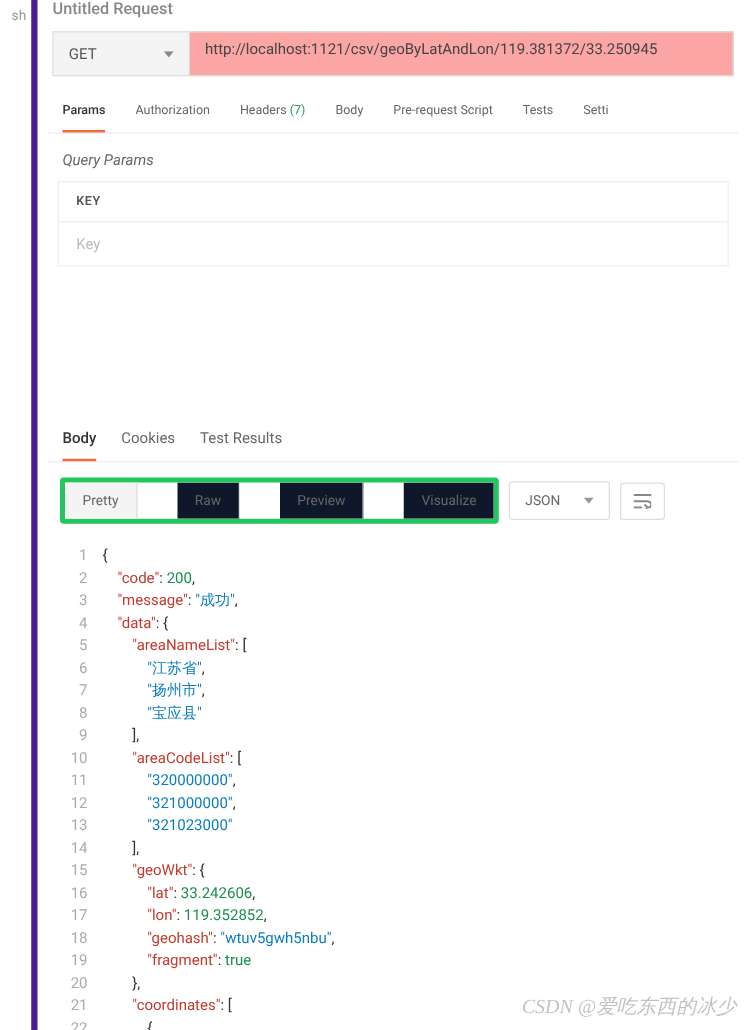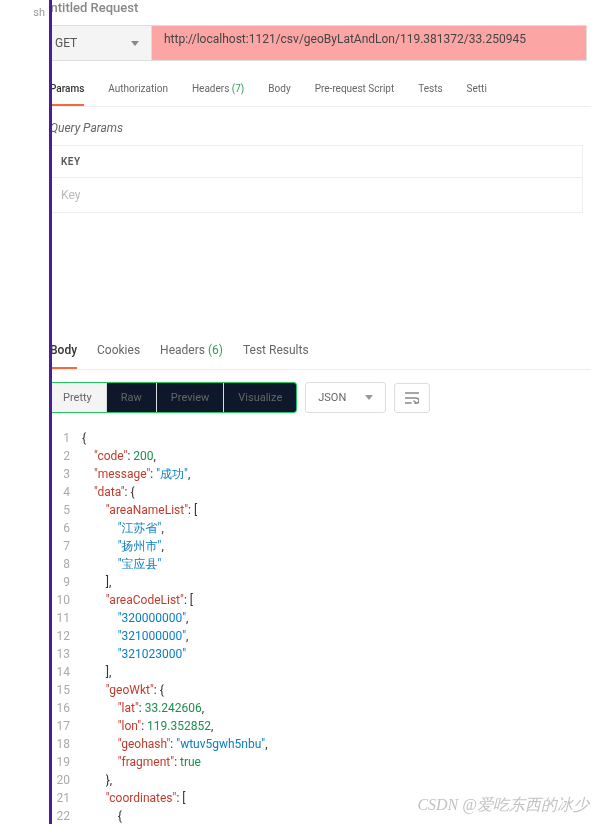--- a/index.html
+++ b/index.html
@@ -1,36 +1,36 @@
 <!DOCTYPE html>
 <html><head>
 <meta charset="utf-8">
 <style>
 * { margin: 0; padding: 0; box-sizing: border-box; font-family: -apple-system, "Segoe UI", Roboto, Arial, sans-serif; }
 body { width: 599px; height: 824px; background: #fff; overflow: hidden; position: relative; font-size: 12px; color: #666; }
-.left-edge { position: absolute; left: 0; top: 0; width: 52px; height: 100%; background: #fff; border-right: 3px solid #4c1d95; }
+.left-edge { position: absolute; left: 0; top: 0; width: 30px; height: 100%; background: #fff; border-right: 5px solid #4c1d95; }
 .left-label { color: #999; font-size: 11px; padding: 6px 4px; text-align: right; }
 .main { margin-left: 30px; padding: 0 8px; }
 .req-title { color: #888; font-size: 13px; padding: 0 4px 10px; font-weight: 500; }
 .url-row { display: flex; margin: 0 4px 14px; }
 .method-sel { display: flex; align-items: center; justify-content: space-between; width: 110px; background: #f4f4f4; border: 1px solid #ddd; padding: 10px 12px; font-size: 12px; color: #555; }
 .url-input { flex: 1; background: #fca5a5; border: 1px solid #ddd; border-left: none; padding: 6px 12px; font-size: 12px; color: #444; }
 .tabs { display: flex; gap: 24px; padding: 0 12px; border-bottom: 1px solid #eee; font-size: 10px; }
 .tab { padding: 8px 0 10px; cursor: pointer; color: #666; white-space: nowrap; }
 .tab.active { color: #333; border-bottom: 2px solid #f26b3a; font-weight: 500; }
 .green-n { color: #2e9e5b; }
 .qp-label { padding: 14px 12px 10px; color: #666; font-size: 12px; font-style: italic; }
 .qp-header { border: 1px solid #eee; padding: 10px 14px; font-size: 10px; font-weight: 600; color: #555; letter-spacing: 0.5px; margin: 0 8px; }
 .qp-row { border: 1px solid #eee; border-top: none; padding: 10px 14px; color: #bbb; font-size: 12px; margin: 0 8px; }
 .blank-area { height: 120px; }
 .resp-tabs { display: flex; gap: 20px; padding: 0 12px; border-bottom: 1px solid #eee; font-size: 12px; }
 .resp-tab { padding: 10px 0; cursor: pointer; color: #666; }
 .resp-tab.active { color: #333; border-bottom: 2px solid #f26b3a; font-weight: 500; }
 .resp-toolbar { display: flex; gap: 8px; padding: 12px 10px; align-items: center; }
-.tb-btn-group { display: flex; border: 1px solid #22c55e; border-radius: 3px; overflow: hidden; }
+.tb-btn-group { display: flex; border: 4px solid #22c55e; border-radius: 3px; overflow: hidden; gap: 32px; }
 .tb-btn { padding: 8px 14px; font-size: 11px; color: #666; background: #0f172a; cursor: pointer; border-right: 1px solid #ddd; }
 .tb-btn:last-child { border-right: none; }
 .tb-btn.active { background: #f4f4f4; }
 .tb-sel { display: flex; align-items: center; gap: 19px; padding: 8px 12px; border: 1px solid #ddd; border-radius: 3px; font-size: 11px; color: #666; cursor: pointer; }
 .tb-icon { display: flex; align-items: center; padding: 8px 10px; border: 1px solid #ddd; border-radius: 3px; cursor: pointer; color: #888; }
 .code-area { font-family: Consolas, Menlo, monospace; font-size: 12px; line-height: 18px; padding: 4px 0 0 8px; }
 .code-line { display: flex; }
 .ln { width: 36px; text-align: right; color: #aaa; padding-right: 12px; user-select: none; }
 .code { white-space: pre; color: #333; }
 .punct { color: #333; }
@@ -75,21 +75,20 @@
 
   <div class="qp-label">Query Params</div>
   <div class="qp-header">KEY</div>
   <div class="qp-row">Key</div>
 
   <div class="blank-area"></div>
 
   <div class="resp-tabs">
     <div class="resp-tab active">Body</div>
     <div class="resp-tab">Cookies</div>
-    <div class="resp-tab"><span>Headers</span> <span class="green-n">(6)</span></div>
     <div class="resp-tab">Test Results</div>
   </div>
 
   <div class="resp-toolbar">
     <div class="tb-btn-group">
       <div class="tb-btn active">Pretty</div>
       <div class="tb-btn">Raw</div>
       <div class="tb-btn">Preview</div>
       <div class="tb-btn">Visualize</div>
     </div>

